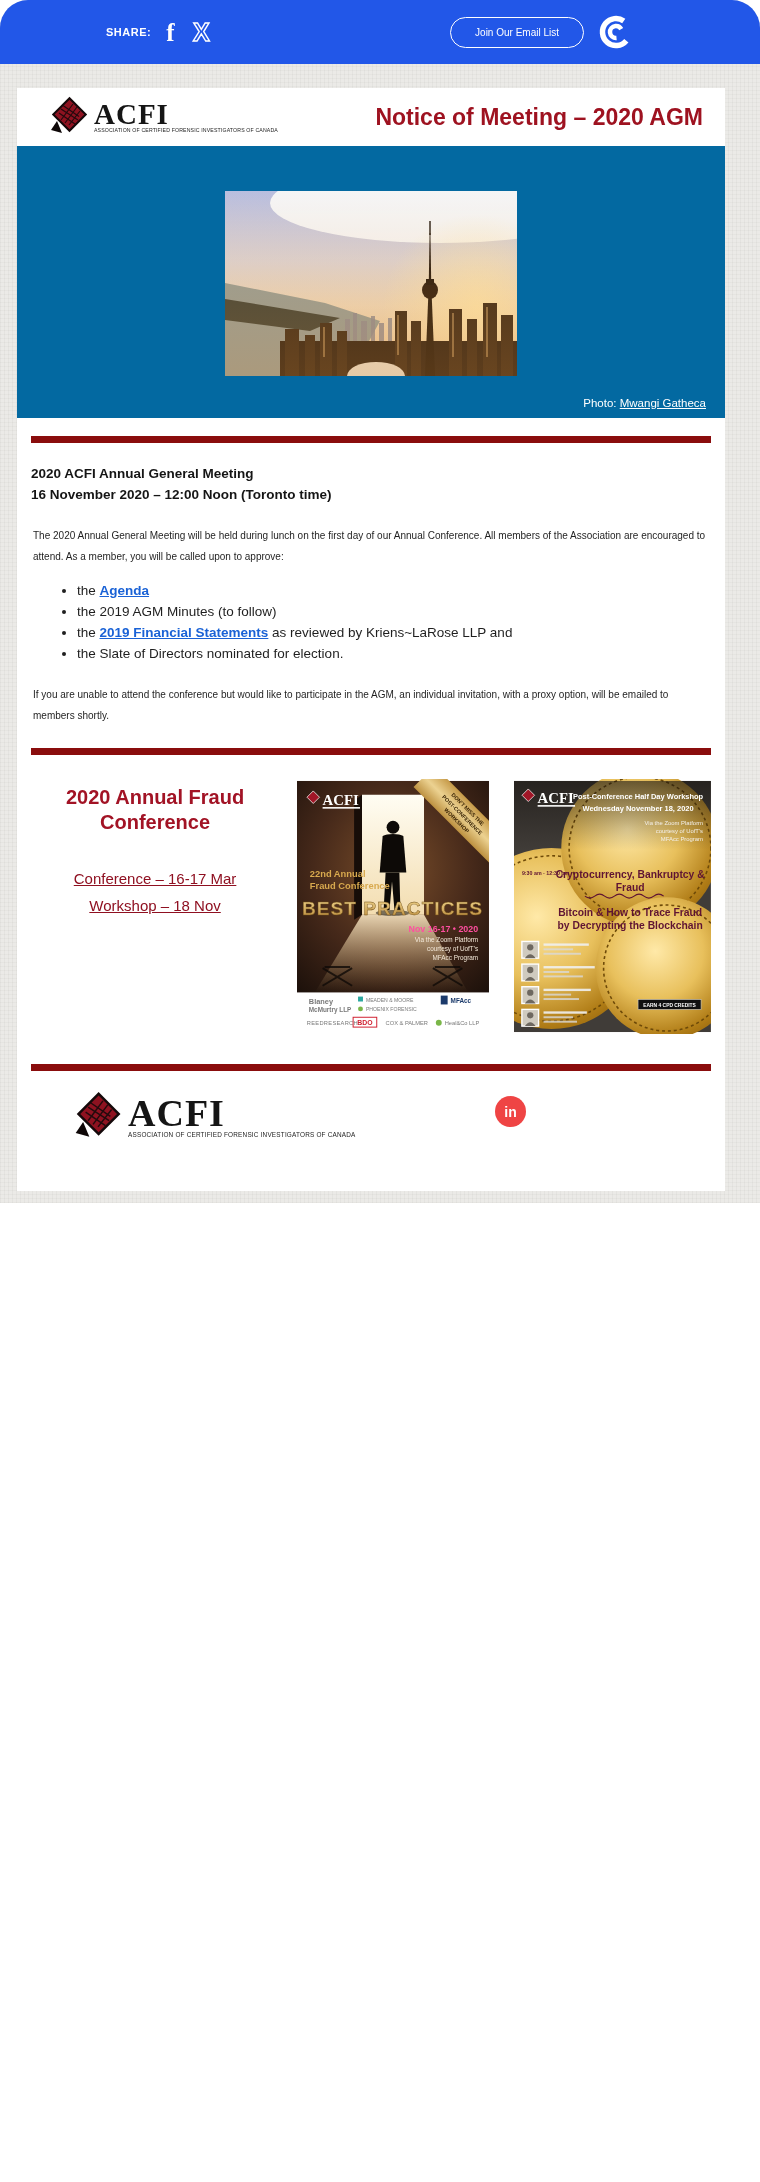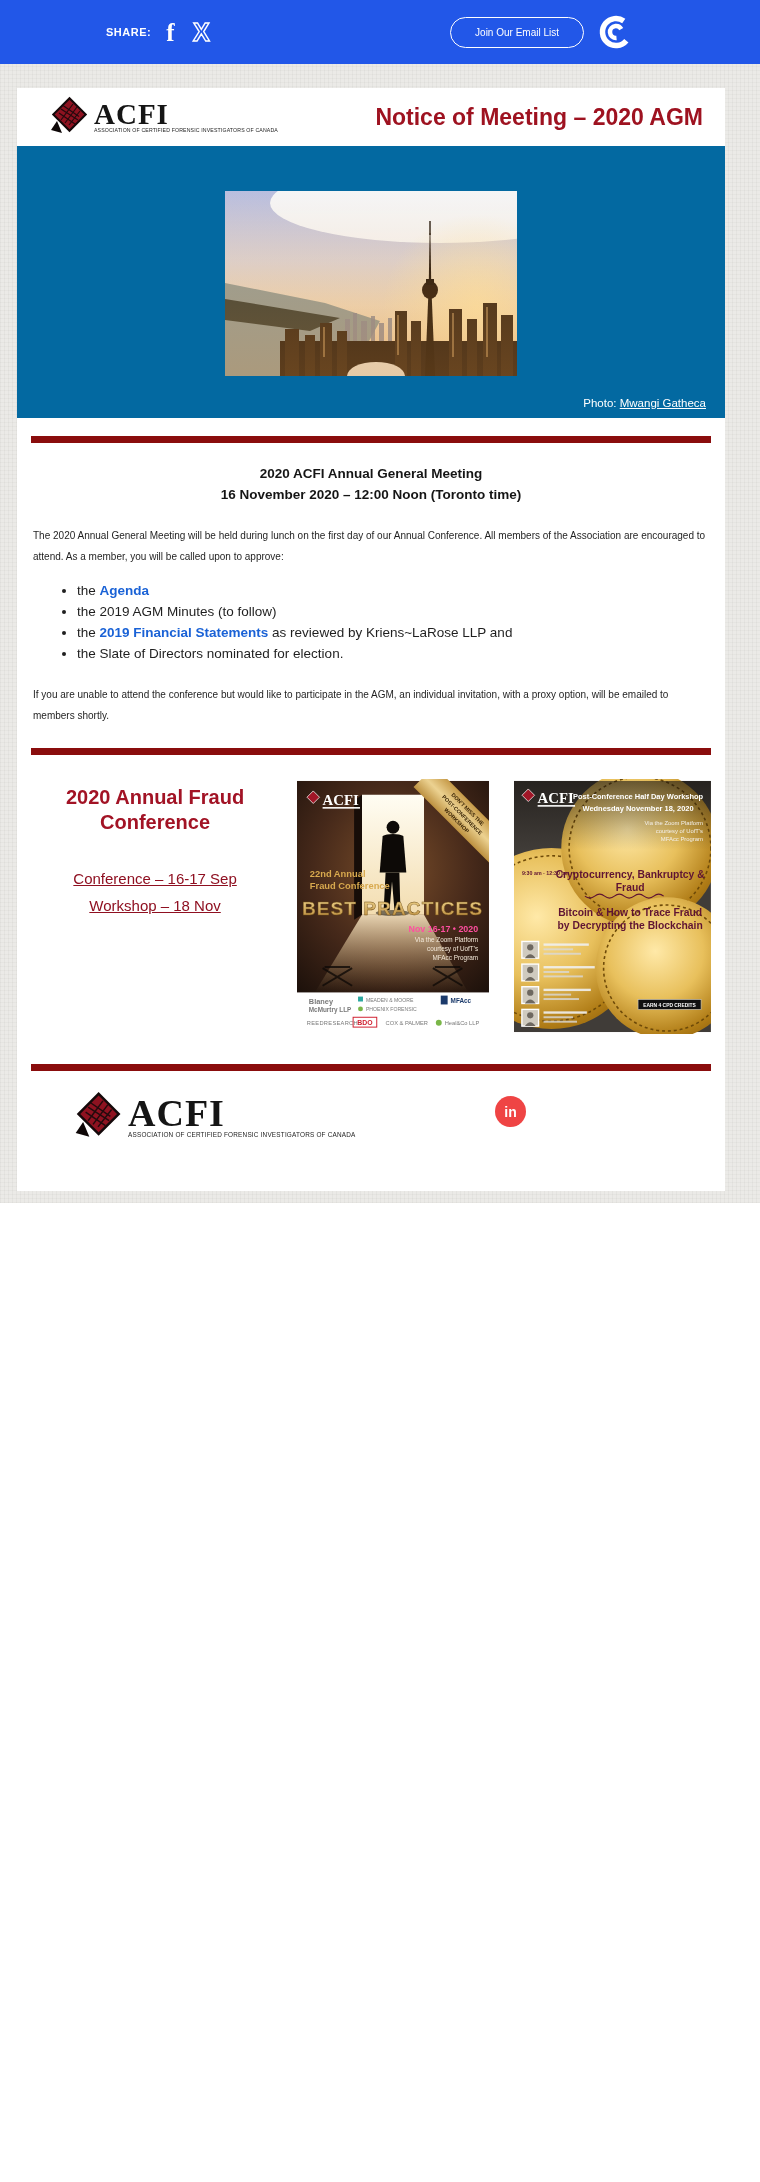--- a/index.html
+++ b/index.html
@@ -1,17 +1,17 @@
 <!DOCTYPE html>
 <html><head>
 <meta charset="utf-8">
 <style>
   html,body{margin:0;padding:0;}
   body{background:#ffffff;font-family:"Liberation Sans",sans-serif;}
-  .page{width:760px;height:2182px;background:#fff;position:relative;overflow:hidden;}
+  .page{width:760px;height:2182px;background:#fff;position:relative;overflow:hidden;border-radius:28px;}
   .band{width:760px;background-color:#ebeae7;
     background-image:
       repeating-linear-gradient(90deg, rgba(120,120,112,.06) 0 1px, transparent 1px 4px),
       repeating-linear-gradient(0deg, rgba(120,120,112,.05) 0 1px, transparent 1px 4px);
     padding-bottom:12px;}
   
   .topbar{height:64px;background:#2257e8;display:flex;align-items:center;}
   .share-group{margin-left:106px;display:flex;align-items:center;gap:15px;}
   .share-label{color:#fff;font-size:11px;font-weight:bold;letter-spacing:.5px;}
   .fb{color:#fff;font-size:25px;font-weight:bold;font-family:"Liberation Serif",serif;line-height:1;cursor:pointer;}
@@ -30,24 +30,24 @@
   .acfi-logo.lg .acfi-tag{font-size:6.4px;letter-spacing:.2px;}
   .notice-title{color:#9e1220;font-size:23px;font-weight:bold;}
   
   .banner{height:272px;background:#0369a1;position:relative;}
   .banner svg.toronto{position:absolute;left:208px;top:45px;}
   .credit{position:absolute;right:19px;bottom:9px;color:#fff;font-size:11.5px;}
   .credit a{color:#fff;text-decoration:underline;cursor:pointer;}
   
   .rule{height:7px;background:#8a0d0d;margin:18px 14px 0;}
   
-  .meeting-head{margin:20px 14px 0;text-align:center;color:#151515;font-size:13.5px;font-weight:bold;line-height:21px;}
+  .meeting-head{margin:20px 14px 0;text-align:left;color:#151515;font-size:13.5px;font-weight:bold;line-height:21px;}
   .bodytext{margin:20px 16px 0;color:#1f1f1f;font-size:10px;line-height:21px;}
   ul.approve{margin:13px 0 0;padding-left:60px;color:#1f1f1f;font-size:13.5px;line-height:21px;}
-  a.bluelink{color:#1a62d6;font-weight:bold;cursor:pointer;}
+  a.bluelink{color:#1a62d6;text-decoration:underline;font-weight:bold;cursor:pointer;}
   
   .conf{display:flex;align-items:flex-start;margin:24px 14px 0;}
   .conf-left{width:252px;text-align:center;padding-top:6px;}
   .conf-h{margin:0;color:#a21325;font-size:20px;line-height:25px;font-weight:bold;}
   .conf-body{margin:26px 6px 0;color:#848484;font-size:15px;line-height:24px;}
   .conf-body b{color:#6e6e6e;}
   .conf-links{margin-top:30px;font-size:15px;line-height:27px;}
   .conf-links a{color:#8f1021;text-decoration:underline;cursor:pointer;display:inline-block;}
   svg.poster{display:block;cursor:pointer;}
   .poster1{margin-left:18px;}
@@ -182,21 +182,21 @@
       </ul>
 
       <p class="bodytext">If you are unable to attend the conference but would like to participate in the AGM, an individual invitation, with a proxy option, will be emailed to members shortly.</p>
 
       <div class="rule" style="margin-top:22px"></div>
 
       <div class="conf">
         <div class="conf-left">
           <h2 class="conf-h">2020 Annual Fraud Conference</h2>
           <div class="conf-links">
-            <a>Conference – 16-17 Sep</a><br>
+            <a>Conference – 16-17 Mar</a><br>
             <a>Workshop – 18 Nov</a>
           </div>
         </div>
 
         <svg class="poster poster1" width="195" height="255" viewBox="0 0 195 255">
           <defs>
             <radialGradient id="wall" cx=".5" cy=".42" r=".75">
               <stop offset="0" stop-color="#7a4e2a"></stop>
                 <stop offset=".55" stop-color="#46291a"></stop>
                 <stop offset="1" stop-color="#1d110b"></stop>

